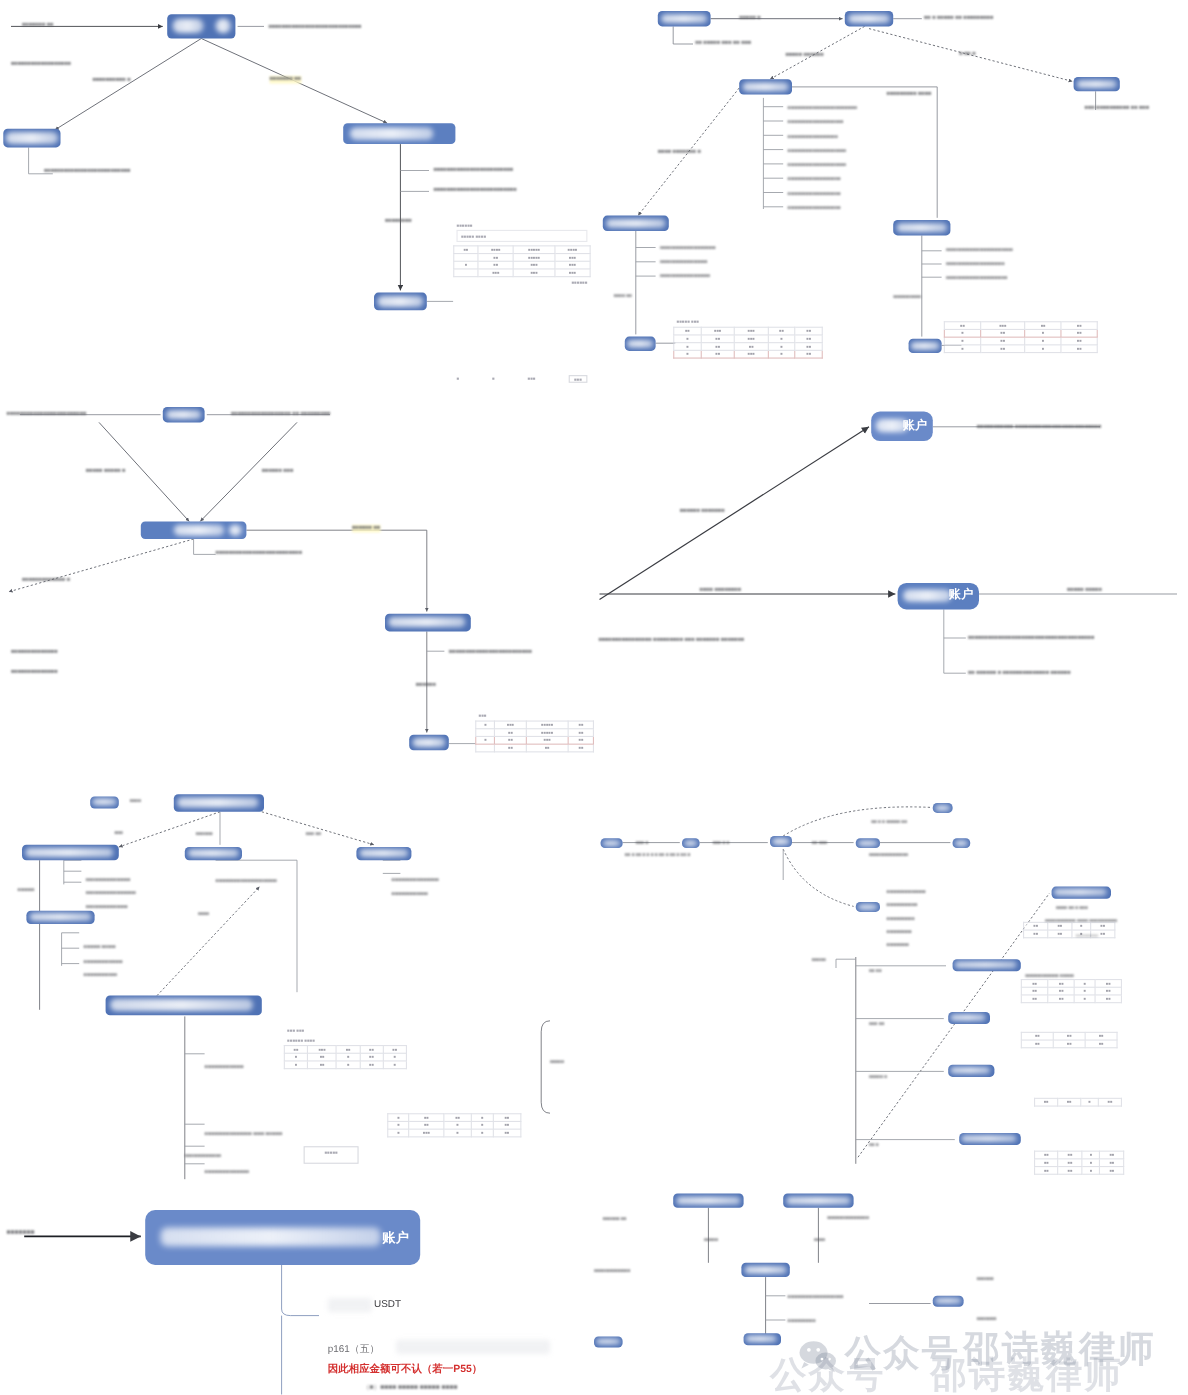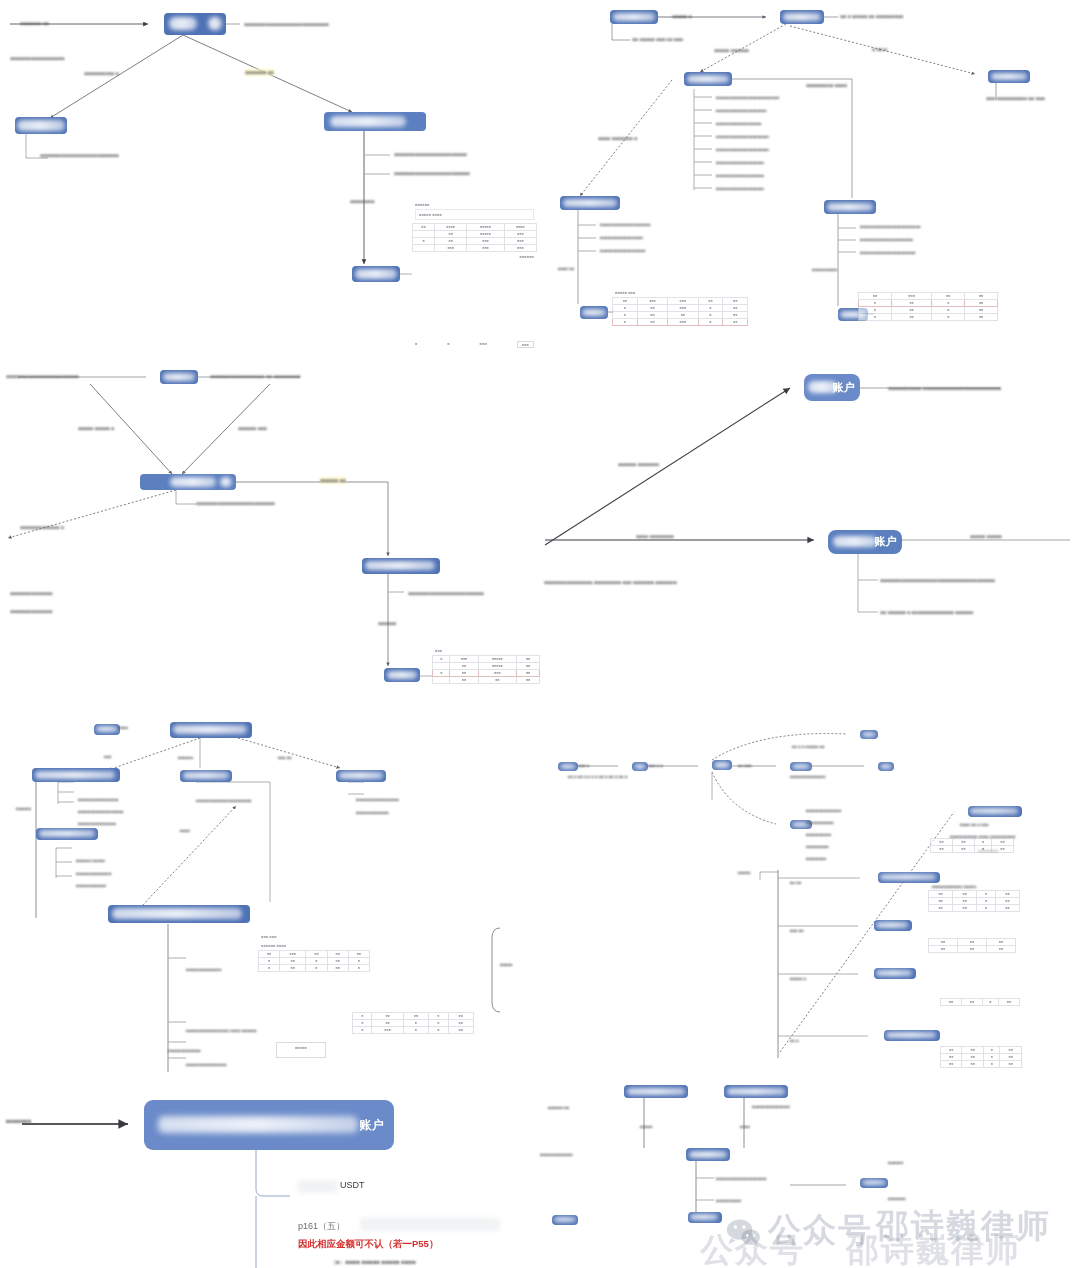--- a/index.html
+++ b/index.html
@@ -6,21 +6,21 @@
   body{width:1080px;height:1268px;position:relative;overflow:hidden;
        font-family:"Liberation Sans","DejaVu Sans",sans-serif;}
   .canvas{position:absolute;inset:0;background:#ffffff;}
   svg.wires{position:absolute;inset:0;width:1080px;height:1268px;pointer-events:none;}
 
   
   .node{position:absolute;background:#4f72b5;border-radius:4px;
         color:#fff;font-size:5.5px;line-height:1.25;
         display:flex;align-items:center;justify-content:center;
         padding:2px 4px;box-sizing:border-box;
-        overflow:hidden;white-space:nowrap;letter-spacing:.2px;margin-left:12px;}
+        overflow:hidden;white-space:nowrap;letter-spacing:.2px;}
   .node.lite{background:#5c7fc0;}
   .node.pale{background:#6a8ac9;}
   .node.big{font-size:12px;border-radius:8px;}
   
   .node .smear{position:absolute;background:linear-gradient(90deg,
       rgba(255,255,255,.72),rgba(255,255,255,.88),rgba(255,255,255,.6));
       filter:blur(2.2px);border-radius:6px;}
 
   
   .btxt{position:absolute;color:#55565a;font-size:5px;line-height:1.3;

